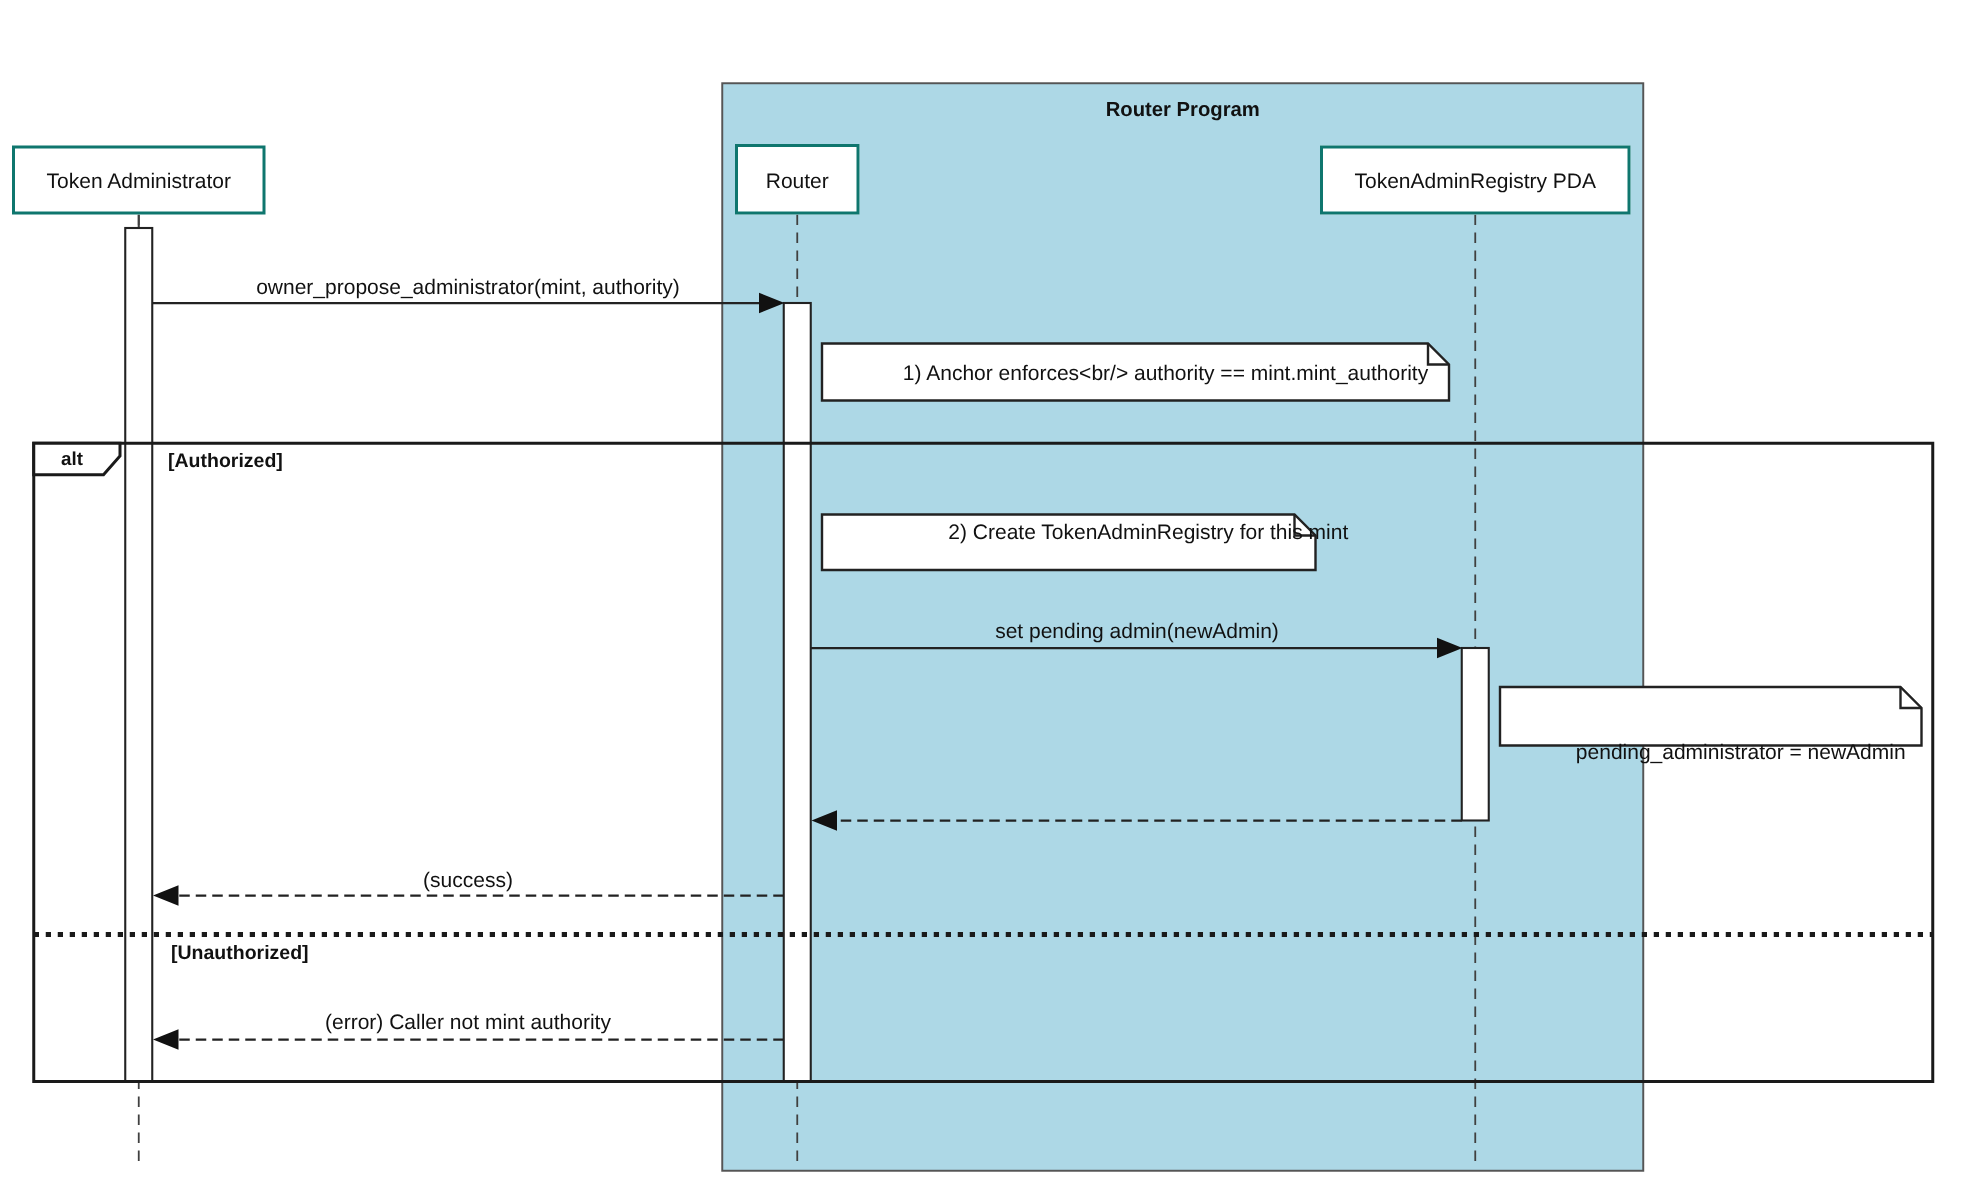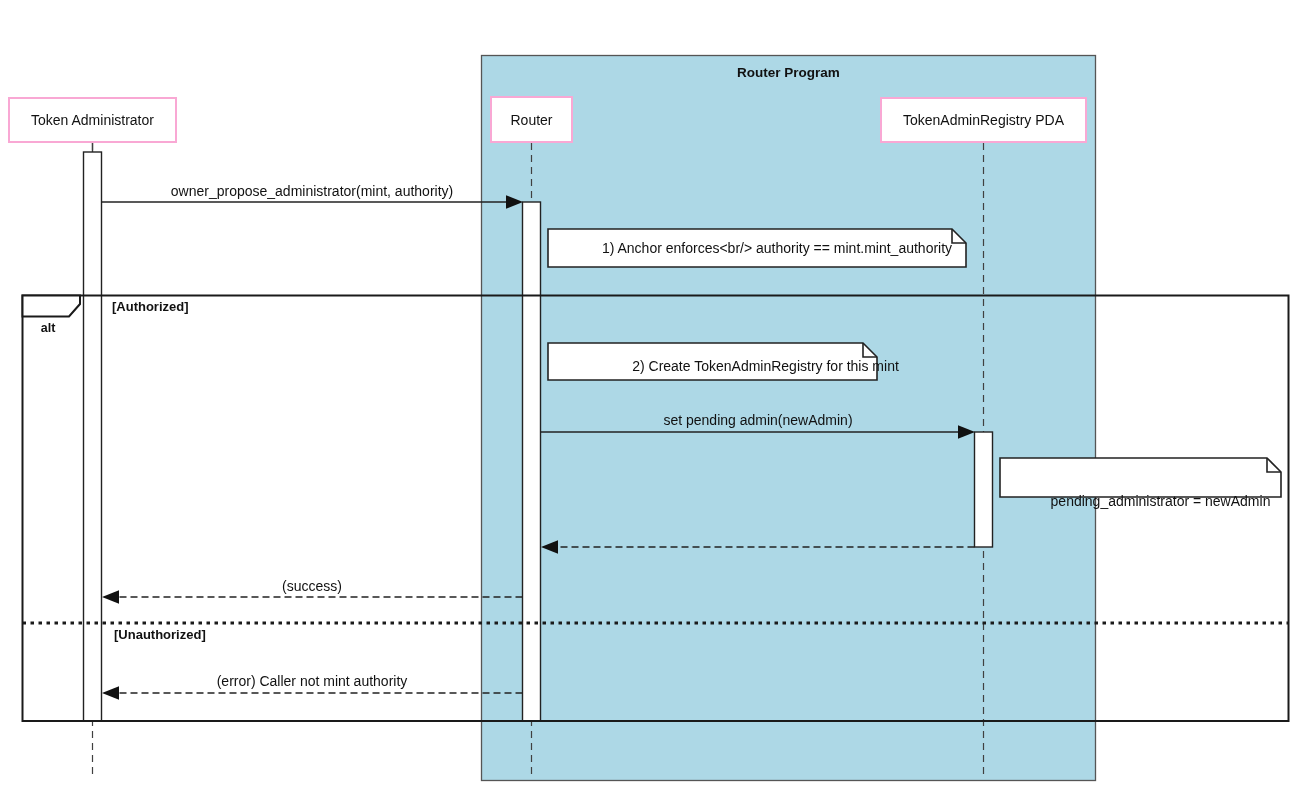--- a/index.html
+++ b/index.html
@@ -6,21 +6,21 @@
   #canvas {
     position:relative; width:1315px; height:790px; background:#ffffff;
     font-family:"Liberation Sans","DejaVu Sans",sans-serif; color:#111;
     overflow:hidden;
   }
   #canvas svg.linework { position:absolute; left:0; top:0; z-index:1; }
   .overlay { position:absolute; left:0; top:0; width:1315px; height:790px; z-index:2; pointer-events:none; }
   .txt { position:absolute; white-space:nowrap; }
   .title { font-size:17.5px; text-align:center; }
   .actor {
-    position:absolute; background:#ffffff; border:2px solid #f9a8d4;
+    position:absolute; background:#ffffff; border:2px solid #0f766e;
     display:flex; align-items:center; justify-content:center;
     font-size:14px; box-sizing:border-box;
   }
   .frame-title { font-size:13.5px; font-weight:bold; text-align:center; }
   .msg-label { font-size:14px; text-align:center; }
   .note-label { font-size:14px; text-align:center;margin-left:20px; }
   .alt-op { font-size:12.5px; font-weight:bold; text-align:center; }
   .alt-cond { font-size:13px; font-weight:bold; }
 </style>
 </head>
@@ -100,21 +100,21 @@
     <div class="actor" style="left:880px; top:97px; width:207px; height:46px;">
       <span>TokenAdminRegistry PDA</span>
     </div>
 
     <div class="txt msg-label" style="left:102px; top:183px; width:420px;">owner_propose_administrator(mint, authority)</div>
     <div class="txt msg-label" style="left:102px; top:578px; width:420px;">(success)</div>
     <div class="txt msg-label" style="left:541px; top:412px; width:434px;">set pending admin(newAdmin)</div>
     <div class="txt msg-label" style="left:102px; top:673px; width:420px;">(error) Caller not mint authority</div>
 
     <div class="txt note-label" style="left:548px; top:240px; width:418px;">1) Anchor enforces&lt;br/&gt; authority == mint.mint_authority</div>
-    <div class="txt note-label" style="left:548px; top:358px; width:395px;">2) Create TokenAdminRegistry for this mint</div>
+    <div class="txt note-label" style="left:548px; top:346px; width:395px;">2) Create TokenAdminRegistry for this mint</div>
     <div class="txt note-label" style="left:1000px; top:493px; width:281px;">pending_administrator = newAdmin</div>
 
-    <div class="txt alt-op" style="left:24px; top:299px; width:48px;margin-top:22px;">alt</div>
+    <div class="txt alt-op" style="left:24px; top:299px; width:48px;">alt</div>
     <div class="txt alt-cond" style="left:112px; top:299px;">[Authorized]</div>
     <div class="txt alt-cond" style="left:114px; top:627px;">[Unauthorized]</div>
   </div>
 
 </div>
 
 </body></html>

